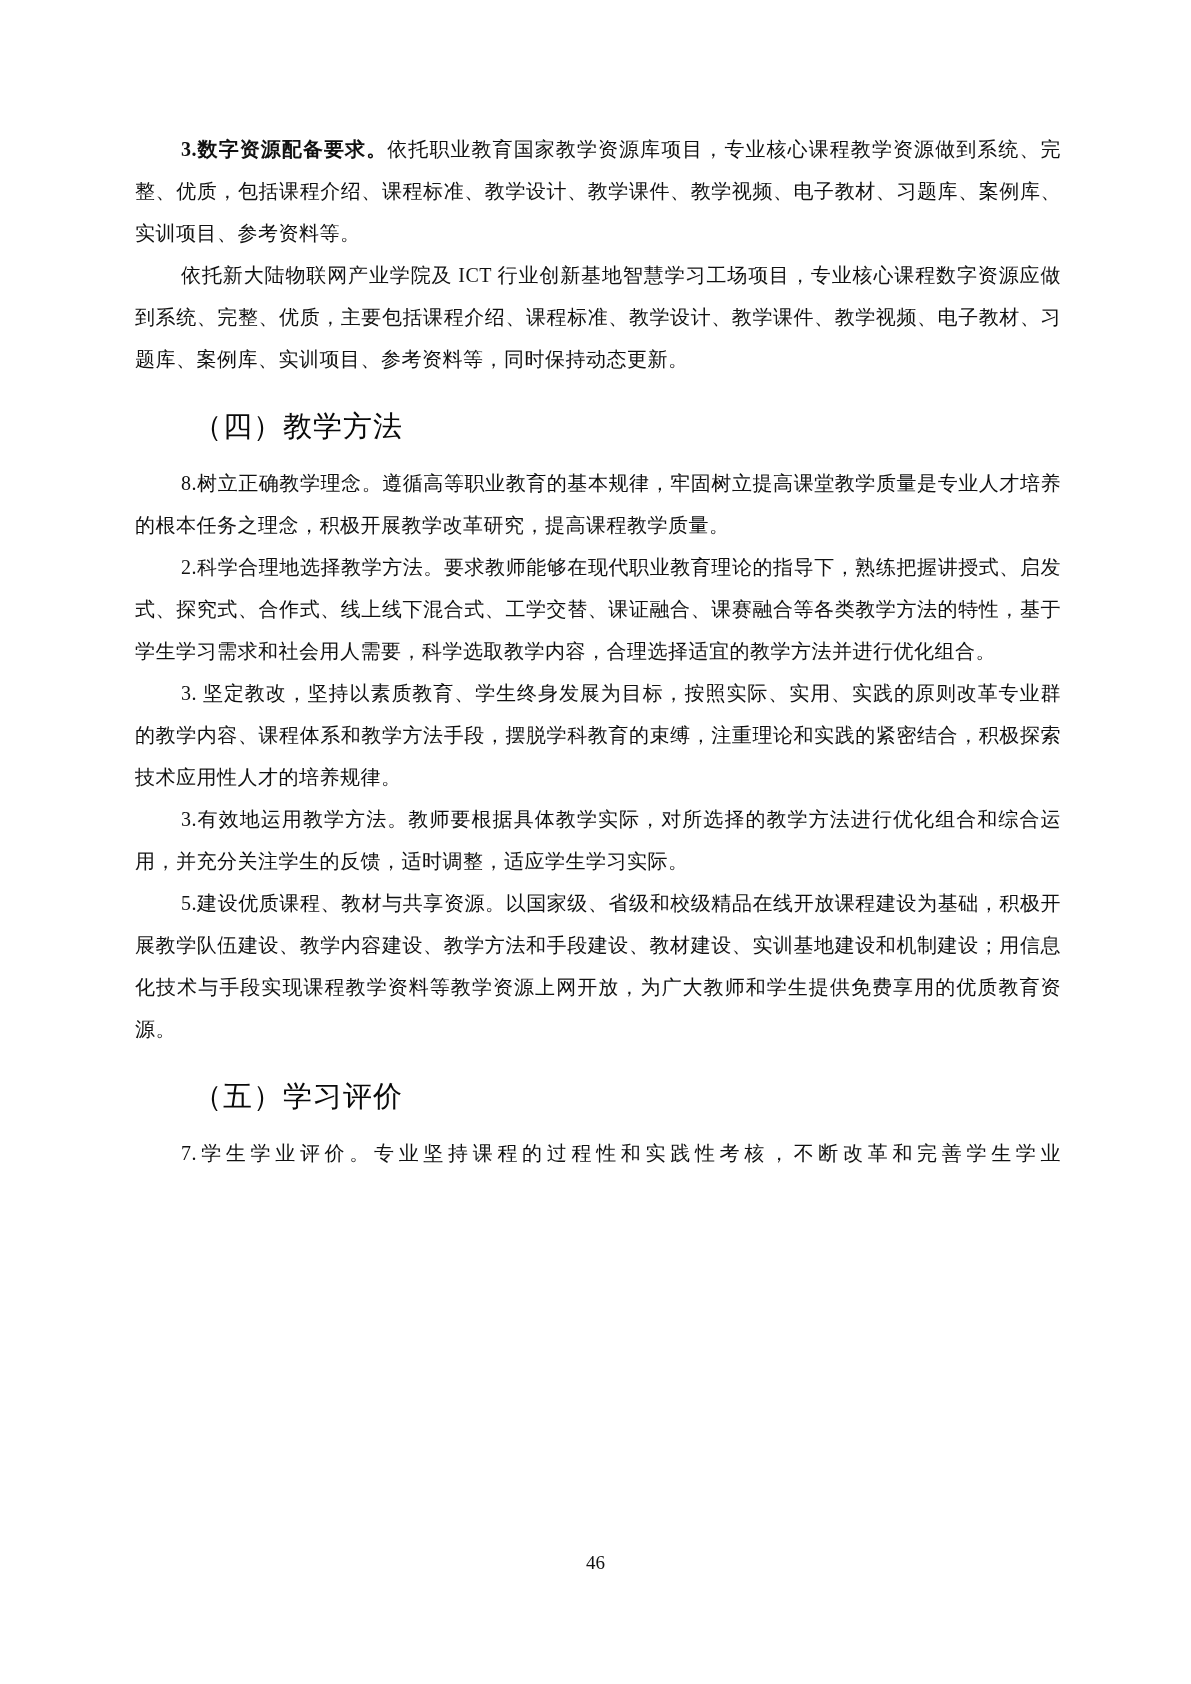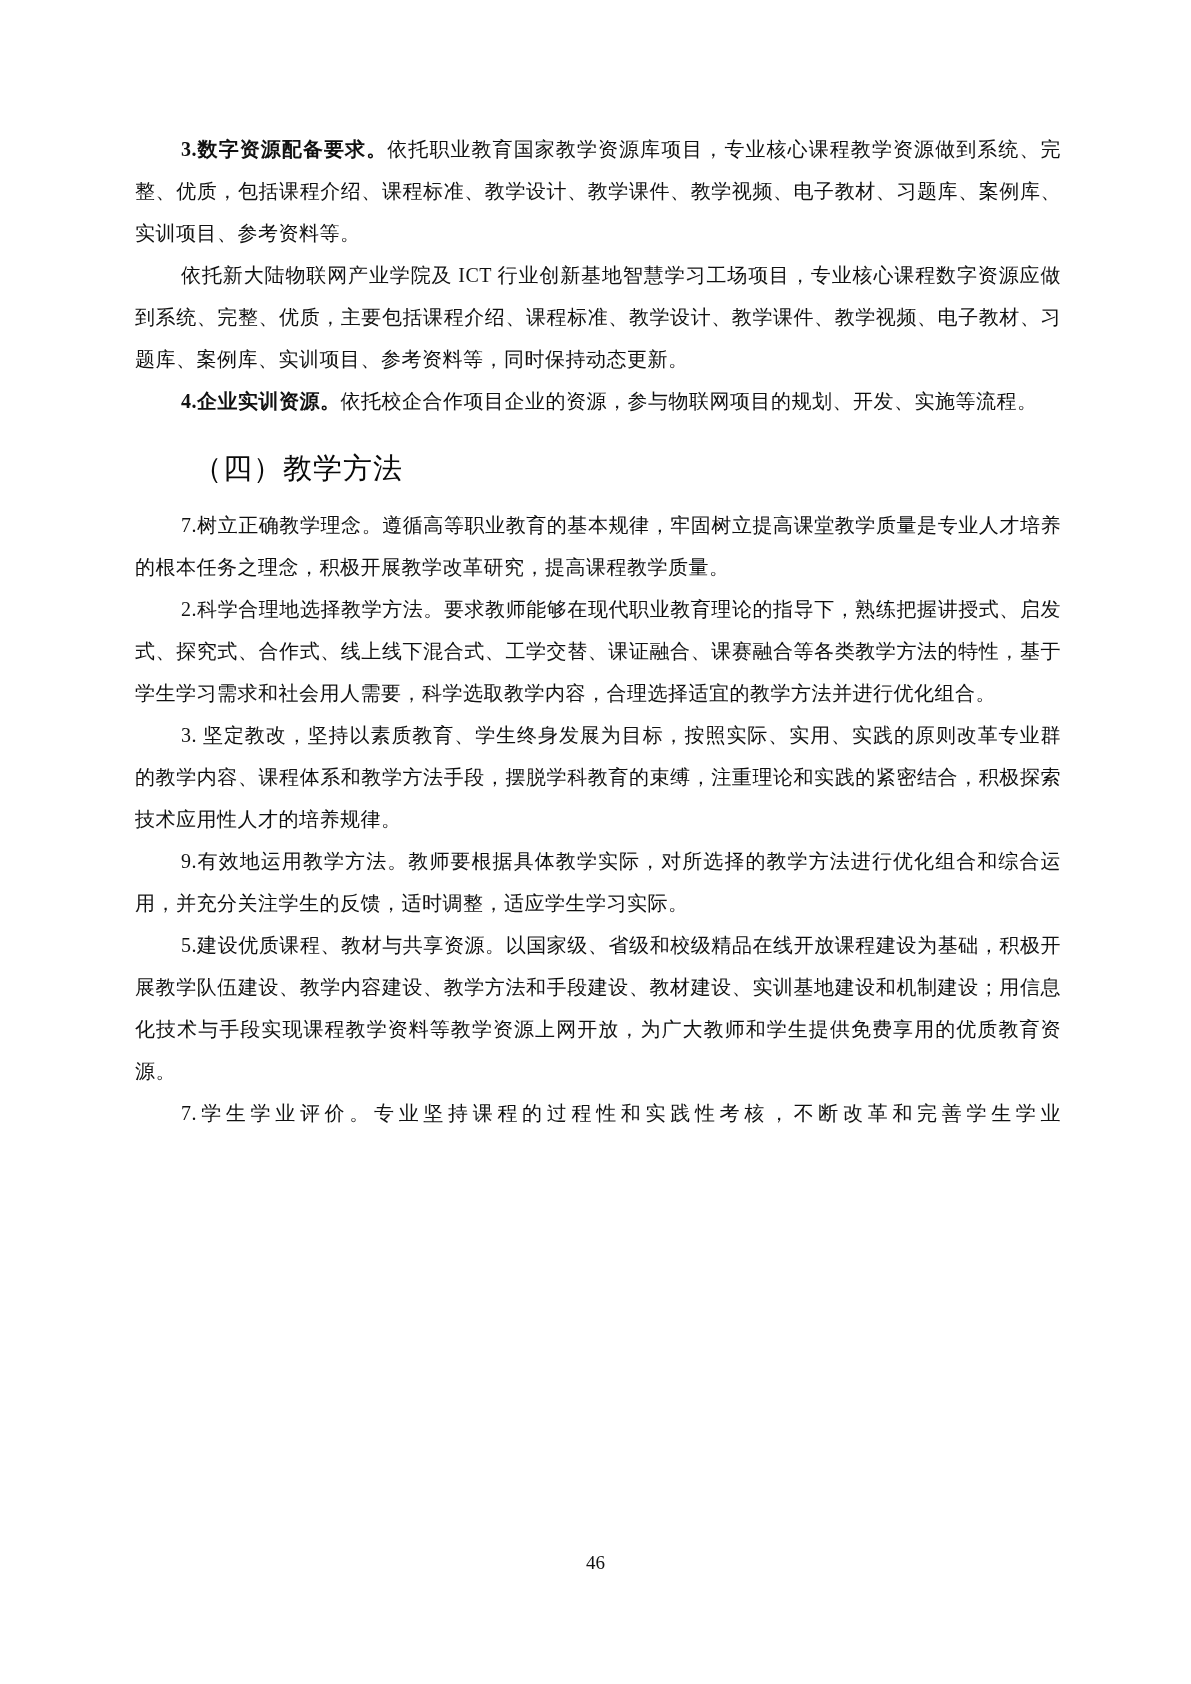--- a/index.html
+++ b/index.html
@@ -60,34 +60,34 @@
 </head>
 <body>
 
 <div class="page">
   <div class="content">
 
     <p class="para"><span class="lead">3.数字资源配备要求。</span><span>依托职业教育国家教学资源库项目，专业核心课程教学资源做到系统、完整、优质，包括课程介绍、课程标准、教学设计、教学课件、教学视频、电子教材、习题库、案例库、实训项目、参考资料等。</span></p>
 
     <p class="para"><span>依托新大陆物联网产业学院及 ICT 行业创新基地智慧学习工场项目，专业核心课程数字资源应做到系统、完整、优质，主要包括课程介绍、课程标准、教学设计、教学课件、教学视频、电子教材、习题库、案例库、实训项目、参考资料等，同时保持动态更新。</span></p>
 
-    <p class="para"><span class="lead">4.企业实训资源。</span><span>依托校企合作项目企业的资源，参与物联网项目的规划、开发、实施等流程。</span></p>
 
     <h2 class="sec">（四）教学方法</h2>
 
-    <p class="para"><span>7.树立正确教学理念。遵循高等职业教育的基本规律，牢固树立提高课堂教学质量是专业人才培养的根本任务之理念，积极开展教学改革研究，提高课程教学质量。</span></p>
+    <p class="para"><span>8.树立正确教学理念。遵循高等职业教育的基本规律，牢固树立提高课堂教学质量是专业人才培养的根本任务之理念，积极开展教学改革研究，提高课程教学质量。</span></p>
 
     <p class="para"><span>2.科学合理地选择教学方法。要求教师能够在现代职业教育理论的指导下，熟练把握讲授式、启发式、探究式、合作式、线上线下混合式、工学交替、课证融合、课赛融合等各类教学方法的特性，基于学生学习需求和社会用人需要，科学选取教学内容，合理选择适宜的教学方法并进行优化组合。</span></p>
 
     <p class="para"><span>3. 坚定教改，坚持以素质教育、学生终身发展为目标，按照实际、实用、实践的原则改革专业群的教学内容、课程体系和教学方法手段，摆脱学科教育的束缚，注重理论和实践的紧密结合，积极探索技术应用性人才的培养规律。</span></p>
 
-    <p class="para"><span>9.有效地运用教学方法。教师要根据具体教学实际，对所选择的教学方法进行优化组合和综合运用，并充分关注学生的反馈，适时调整，适应学生学习实际。</span></p>
+    <p class="para"><span>3.有效地运用教学方法。教师要根据具体教学实际，对所选择的教学方法进行优化组合和综合运用，并充分关注学生的反馈，适时调整，适应学生学习实际。</span></p>
 
     <p class="para"><span>5.建设优质课程、教材与共享资源。以国家级、省级和校级精品在线开放课程建设为基础，积极开展教学队伍建设、教学内容建设、教学方法和手段建设、教材建设、实训基地建设和机制建设；用信息化技术与手段实现课程教学资料等教学资源上网开放，为广大教师和学生提供免费享用的优质教育资源。</span></p>
 
 
+    <h2 class="sec">（五）学习评价</h2>
 
     <p class="para fill-last"><span>7.学生学业评价。专业坚持课程的过程性和实践性考核，不断改革和完善学生学业</span></p>
 
   </div>
 
   <div class="page-number">46</div>
 </div>
 
 </body></html>

